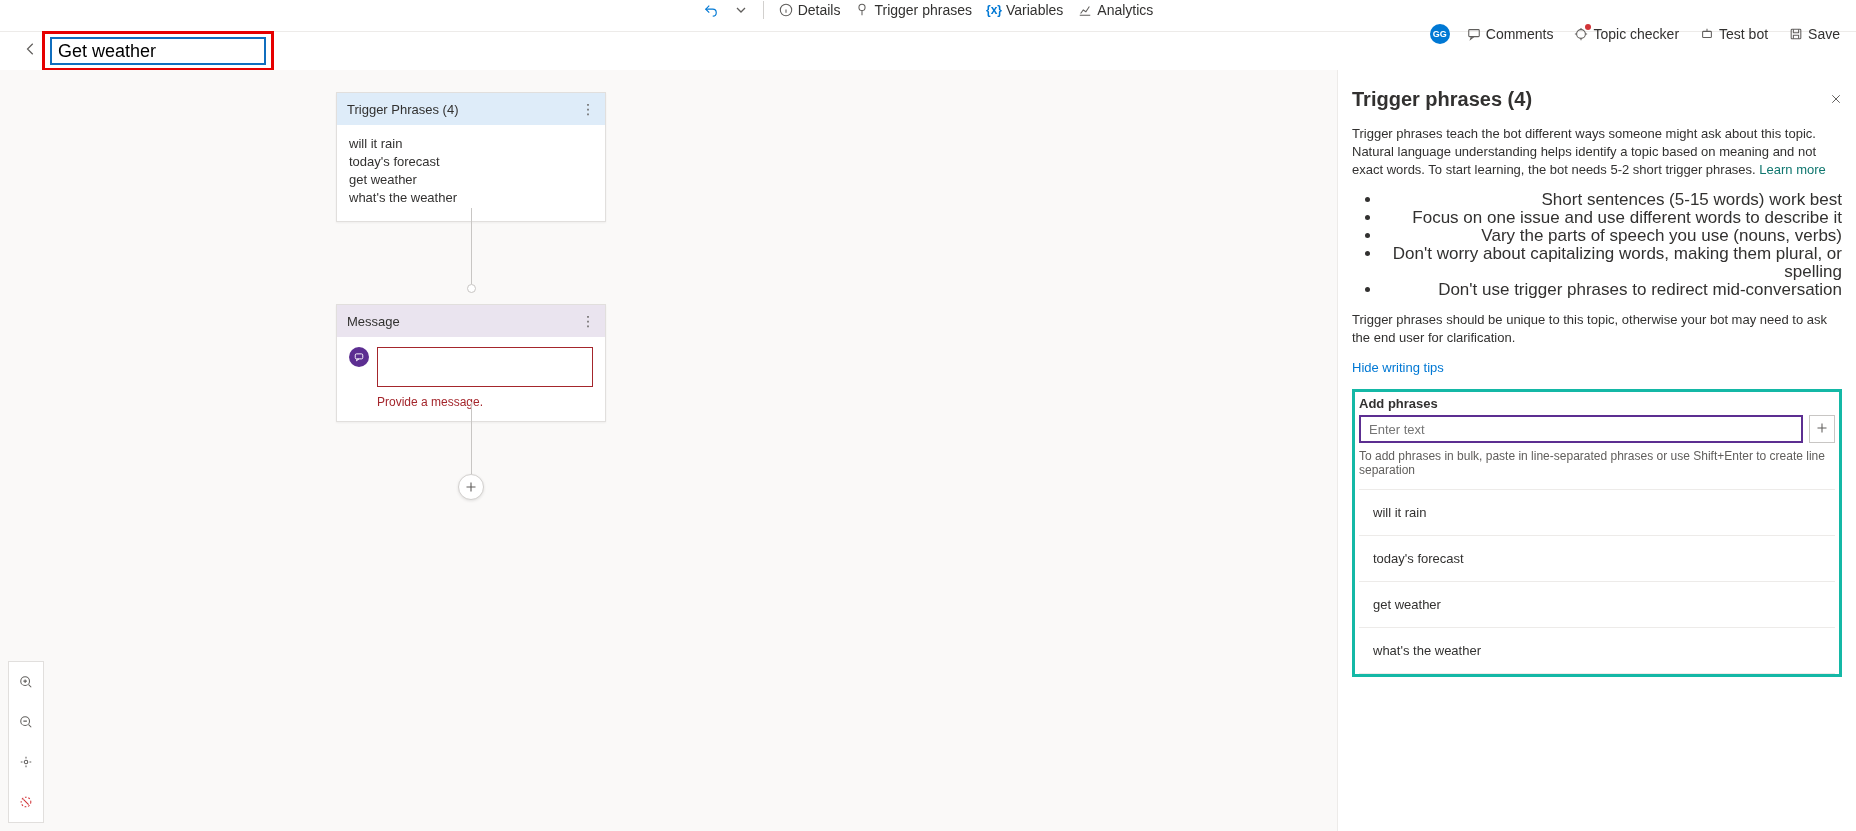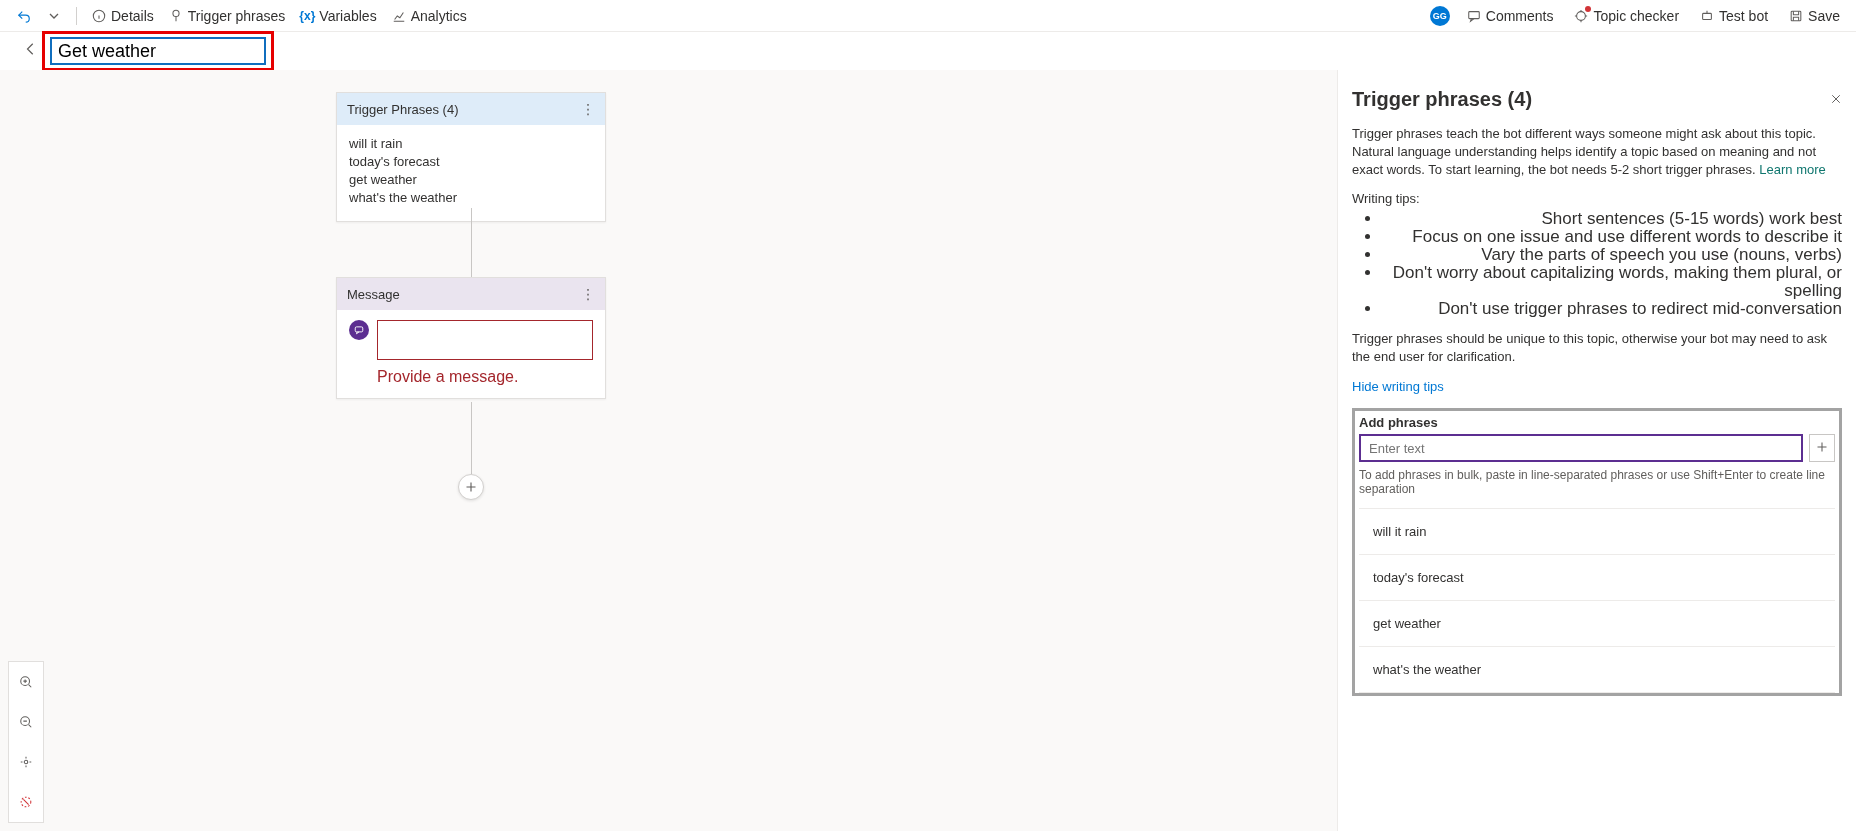--- a/index.html
+++ b/index.html
@@ -6,20 +6,21 @@
 html, body { width: 1856px; height: 831px; background: #fff; color: #323130; overflow: hidden; }
 
 
 .toolbar {
   height: 32px;
   border-bottom: 1px solid #edebe9;
   display: flex; align-items: center;
   padding: 0 12px;
   font-size: 14px;
   gap: 4px;
+  flex-direction: column;
 }
 .toolbar .left { display: flex; align-items: center; gap: 6px; }
 .toolbar .right { margin-left: auto; display: flex; align-items: center; gap: 12px; }
 .tb-item { display: flex; align-items: center; gap: 4px; padding: 2px 4px; cursor: pointer; }
 .tb-icon { width: 16px; height: 16px; display: flex; align-items: center; justify-content: center; color: #605e5c; }
 .sep { width: 1px; height: 18px; background: #d2d0ce; margin: 0 4px; }
 .avatar { width: 20px; height: 20px; border-radius: 50%; background: #0078d4; color: #fff; font-size: 9px; display: flex; align-items: center; justify-content: center; font-weight: 600; }
 .red-dot { position: relative; }
 .red-dot::after { content: ""; position: absolute; top: -2px; right: -2px; width: 6px; height: 6px; background: #d13438; border-radius: 50%; }
 
@@ -78,39 +79,39 @@
   height: 32px;
   display: flex; align-items: center;
   padding: 0 10px;
   font-size: 13px;
   justify-content: space-between;
 }
 .trigger-node { left: 336px; top: 22px; }
 .trigger-node .node-header { background: #deecf9; }
 .trigger-body { padding: 10px 12px 14px; font-size: 13px; line-height: 18px; }
 
-.message-node { left: 336px; top: 207px; }
+.message-node { left: 336px; top: 234px; }
 .message-node .node-header { background: #eae4ef; }
 .message-body { padding: 10px 12px 12px; display: flex; gap: 8px; }
 .msg-icon {
   width: 20px; height: 20px; border-radius: 50%;
   background: #5c2e91; color: #fff;
   display: flex; align-items: center; justify-content: center;
   font-size: 10px; flex: none;
 }
 .msg-input {
   flex: 1;
 }
 .msg-input textarea {
   width: 100%; height: 40px;
   border: 1px solid #a4262c;
   resize: none;
   outline: none;
 }
-.msg-error { color: #a4262c; font-size: 16px; margin-top: 4px; }
+.msg-error { color: #a4262c; font-size: 12px; margin-top: 4px; }
 
 .connector-line {
   position: absolute;
   left: 471px;
   width: 1px;
   background: #c8c6c4;
 }
 .conn-dot {
   position: absolute;
   left: 467px;
@@ -154,21 +155,21 @@
 .panel-header { display: flex; align-items: center; justify-content: space-between; margin-bottom: 14px; }
 .panel-header h2 { font-size: 20px; font-weight: 600; }
 .panel-close { font-size: 14px; cursor: pointer; color: #605e5c; }
 .panel-desc { font-size: 13px; color: #323130; line-height: 18px; margin-bottom: 12px; }
 .panel-desc a { color: #0f766e; text-decoration: none; }
 .tips-label { font-size: 13px; margin-bottom: 4px; }
 .tips-list { font-size: 17px; margin-left: 30px; line-height: 18px; margin-bottom: 12px; text-align: right; }
 .footnote { font-size: 13px; line-height: 18px; margin-bottom: 12px; }
 .hide-tips { color: #0078d4; font-size: 13px; cursor: pointer; margin-bottom: 10px; display: inline-block; }
 
-.add-section { border: 3px solid #a3a3a3; padding: 4px 4px 0; margin-top: 4px; }
+.add-section { border: 3px solid #14b8a6; padding: 4px 4px 0; margin-top: 4px; }
 .add-label { font-size: 13px; font-weight: 600; margin-bottom: 4px; }
 .add-row { display: flex; gap: 6px; }
 .add-input {
   flex: 1; height: 28px;
   border: 2px solid #5c2e91;
   padding: 0 8px;
   font-size: 13px;
 }
 .add-plus {
   width: 26px; height: 28px;
@@ -377,21 +378,20 @@
         <svg width="12" height="12" viewBox="0 0 16 16" stroke="#605e5c" stroke-width="1.3">
             <path d="M3 3l10 10M13 3 3 13"></path>
           </svg>
       </span>
     </div>
 
     <p class="panel-desc">
       <span>Trigger phrases teach the bot different ways someone might ask about this topic. Natural language understanding helps identify a topic based on meaning and not exact words. To start learning, the bot needs 5-2 short trigger phrases. </span><a href="#">Learn more</a>
     </p>
 
-    <p class="tips-label">Writing tips:</p>
     <ul class="tips-list">
       <li>Short sentences (5-15 words) work best</li>
       <li>Focus on one issue and use different words to describe it</li>
       <li>Vary the parts of speech you use (nouns, verbs)</li>
       <li>Don't worry about capitalizing words, making them plural, or spelling</li>
       <li>Don't use trigger phrases to redirect mid-conversation</li>
     </ul>
 
     <p class="footnote">Trigger phrases should be unique to this topic, otherwise your bot may need to ask the end user for clarification.</p>
 

